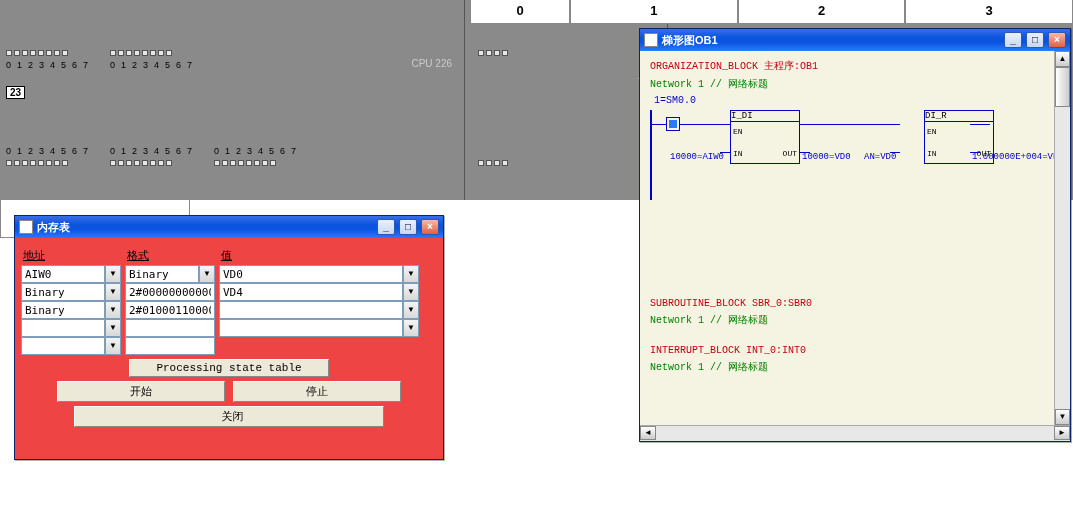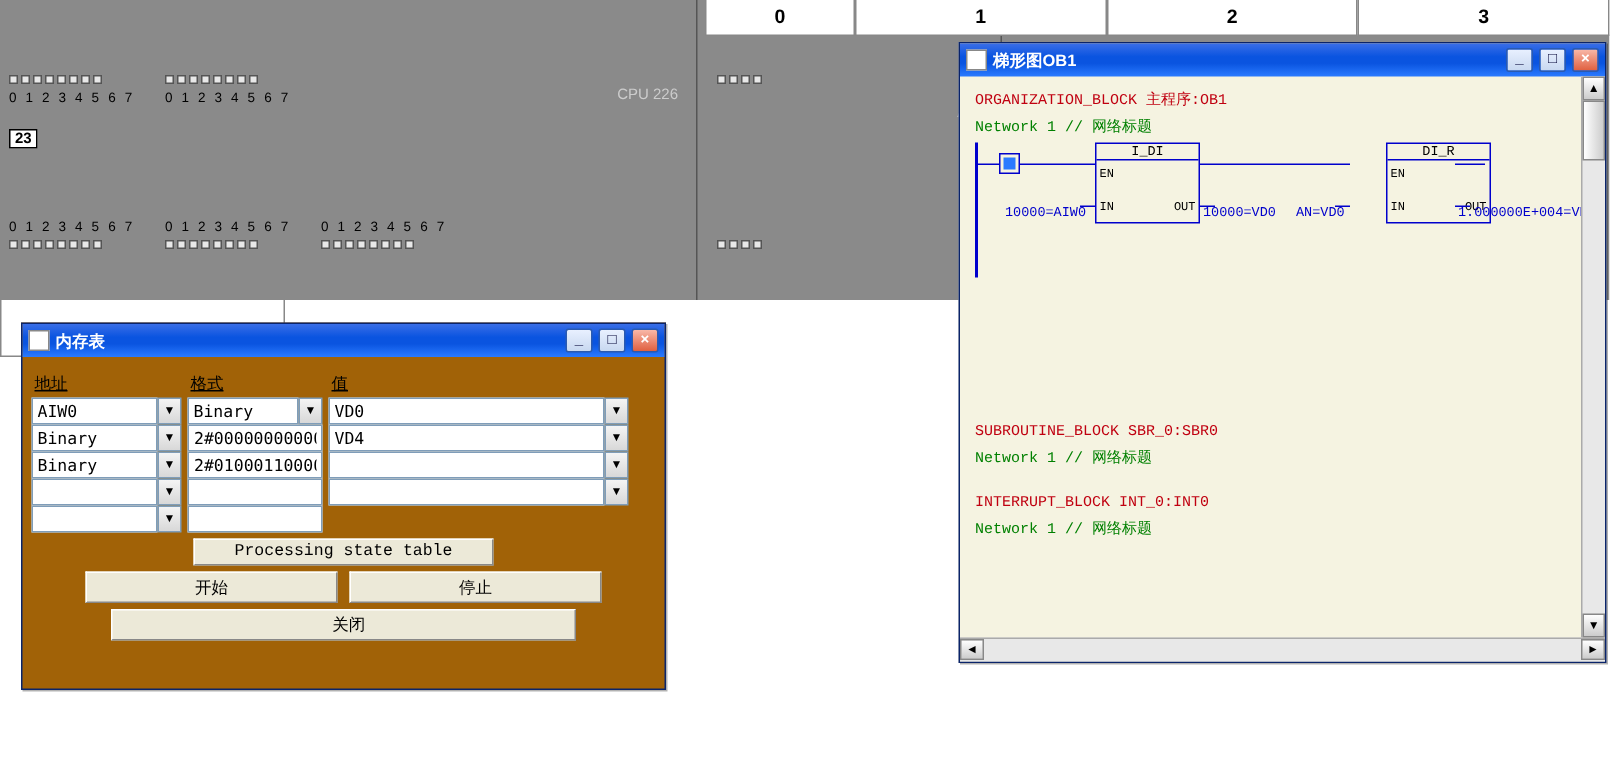--- a/index.html
+++ b/index.html
@@ -72,21 +72,21 @@
     border-top: none;
     text-align: center;
     font-weight: bold;
     font-size: 13px;
     line-height: 22px;
   }
 
   
   .win {
     position: absolute;
-    background: #a16207;
+    background: #ef4444;
     border: 1px solid #0a246a;
     box-shadow: 1px 1px 0 rgba(0,0,0,.3);
   }
   .titlebar {
     height: 22px;
     background: linear-gradient(#3a6ee7, #0a54e0 40%, #0a54e0 60%, #2a7aff);
     color: #fff;
     font-weight: bold;
     display: flex;
     align-items: center;
@@ -253,21 +253,21 @@
     width: 2px; background: #0000cc;
   }
   .h-line {
     position: absolute; height: 1px; background: #0000cc;
   }
   .fbox {
     position: absolute;
     border: 1px solid #0000cc;
     background: #f5f3e1;
     font-size: 9px;
-    text-align: center;
+    text-align: left;
   }
   .fbox .top { border-bottom: 1px solid #0000cc; }
   .fbox .pin { font-size: 8px; position:absolute; }
   .contact-open {
     position: absolute;
     width: 14px; height: 14px;
     border: 1px solid #0000cc;
   }
   .contact-open::after {
     content: "";
@@ -591,20 +591,21 @@
     <span class="spacer"></span>
     <span class="win-btn">_</span>
     <span class="win-btn">□</span>
     <span class="win-btn close">×</span>
   </div>
 
   <div class="ladder-body">
     <p class="txt-red">ORGANIZATION_BLOCK 主程序:OB1</p>
     <p class="txt-green">Network 1 // 网络标题</p>
 
+    <p class="txt-blue" style="margin-left:4px;">1=SM0.0</p>
 
     <div class="ladder-diagram">
       <div class="rail"></div>
 
       <div class="h-line" style="left:2px; top:14px; width:14px;"></div>
       <div class="contact-open" style="left:16px; top:7px;"></div>
       <div class="h-line" style="left:30px; top:14px; width:50px;"></div>
 
       <div class="fbox" style="left:80px; top:0; width:70px; height:54px;">
         <div class="top">I_DI</div>

